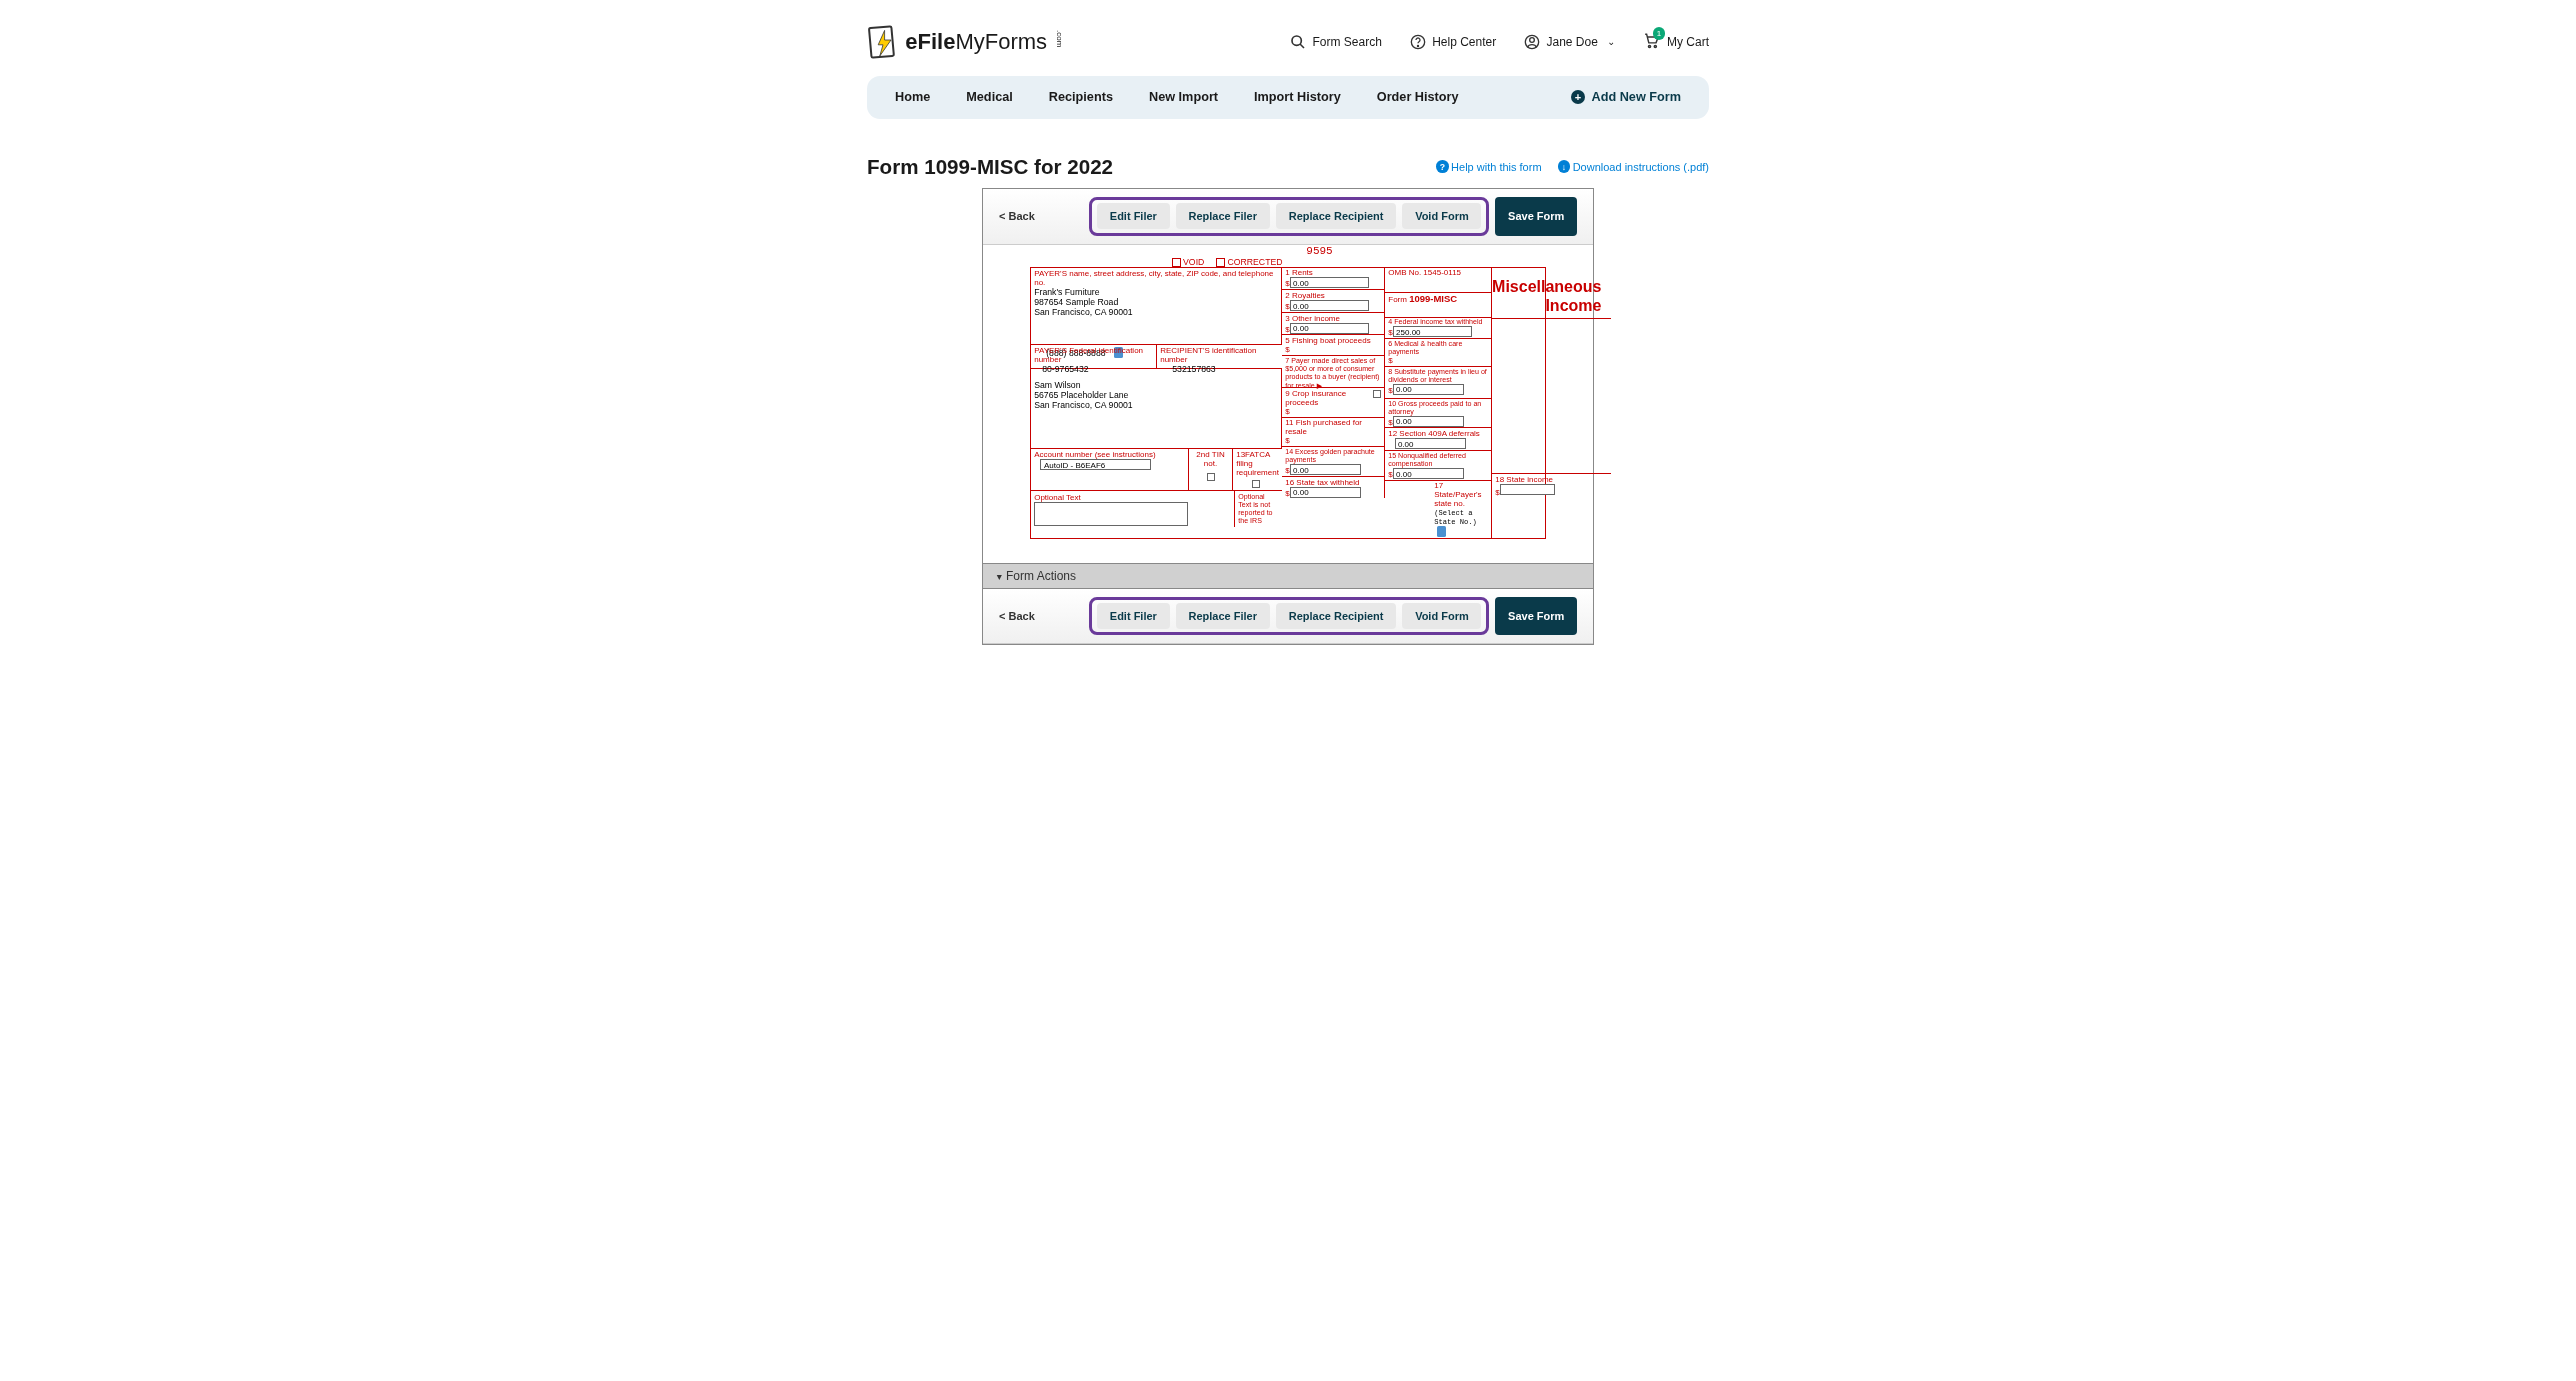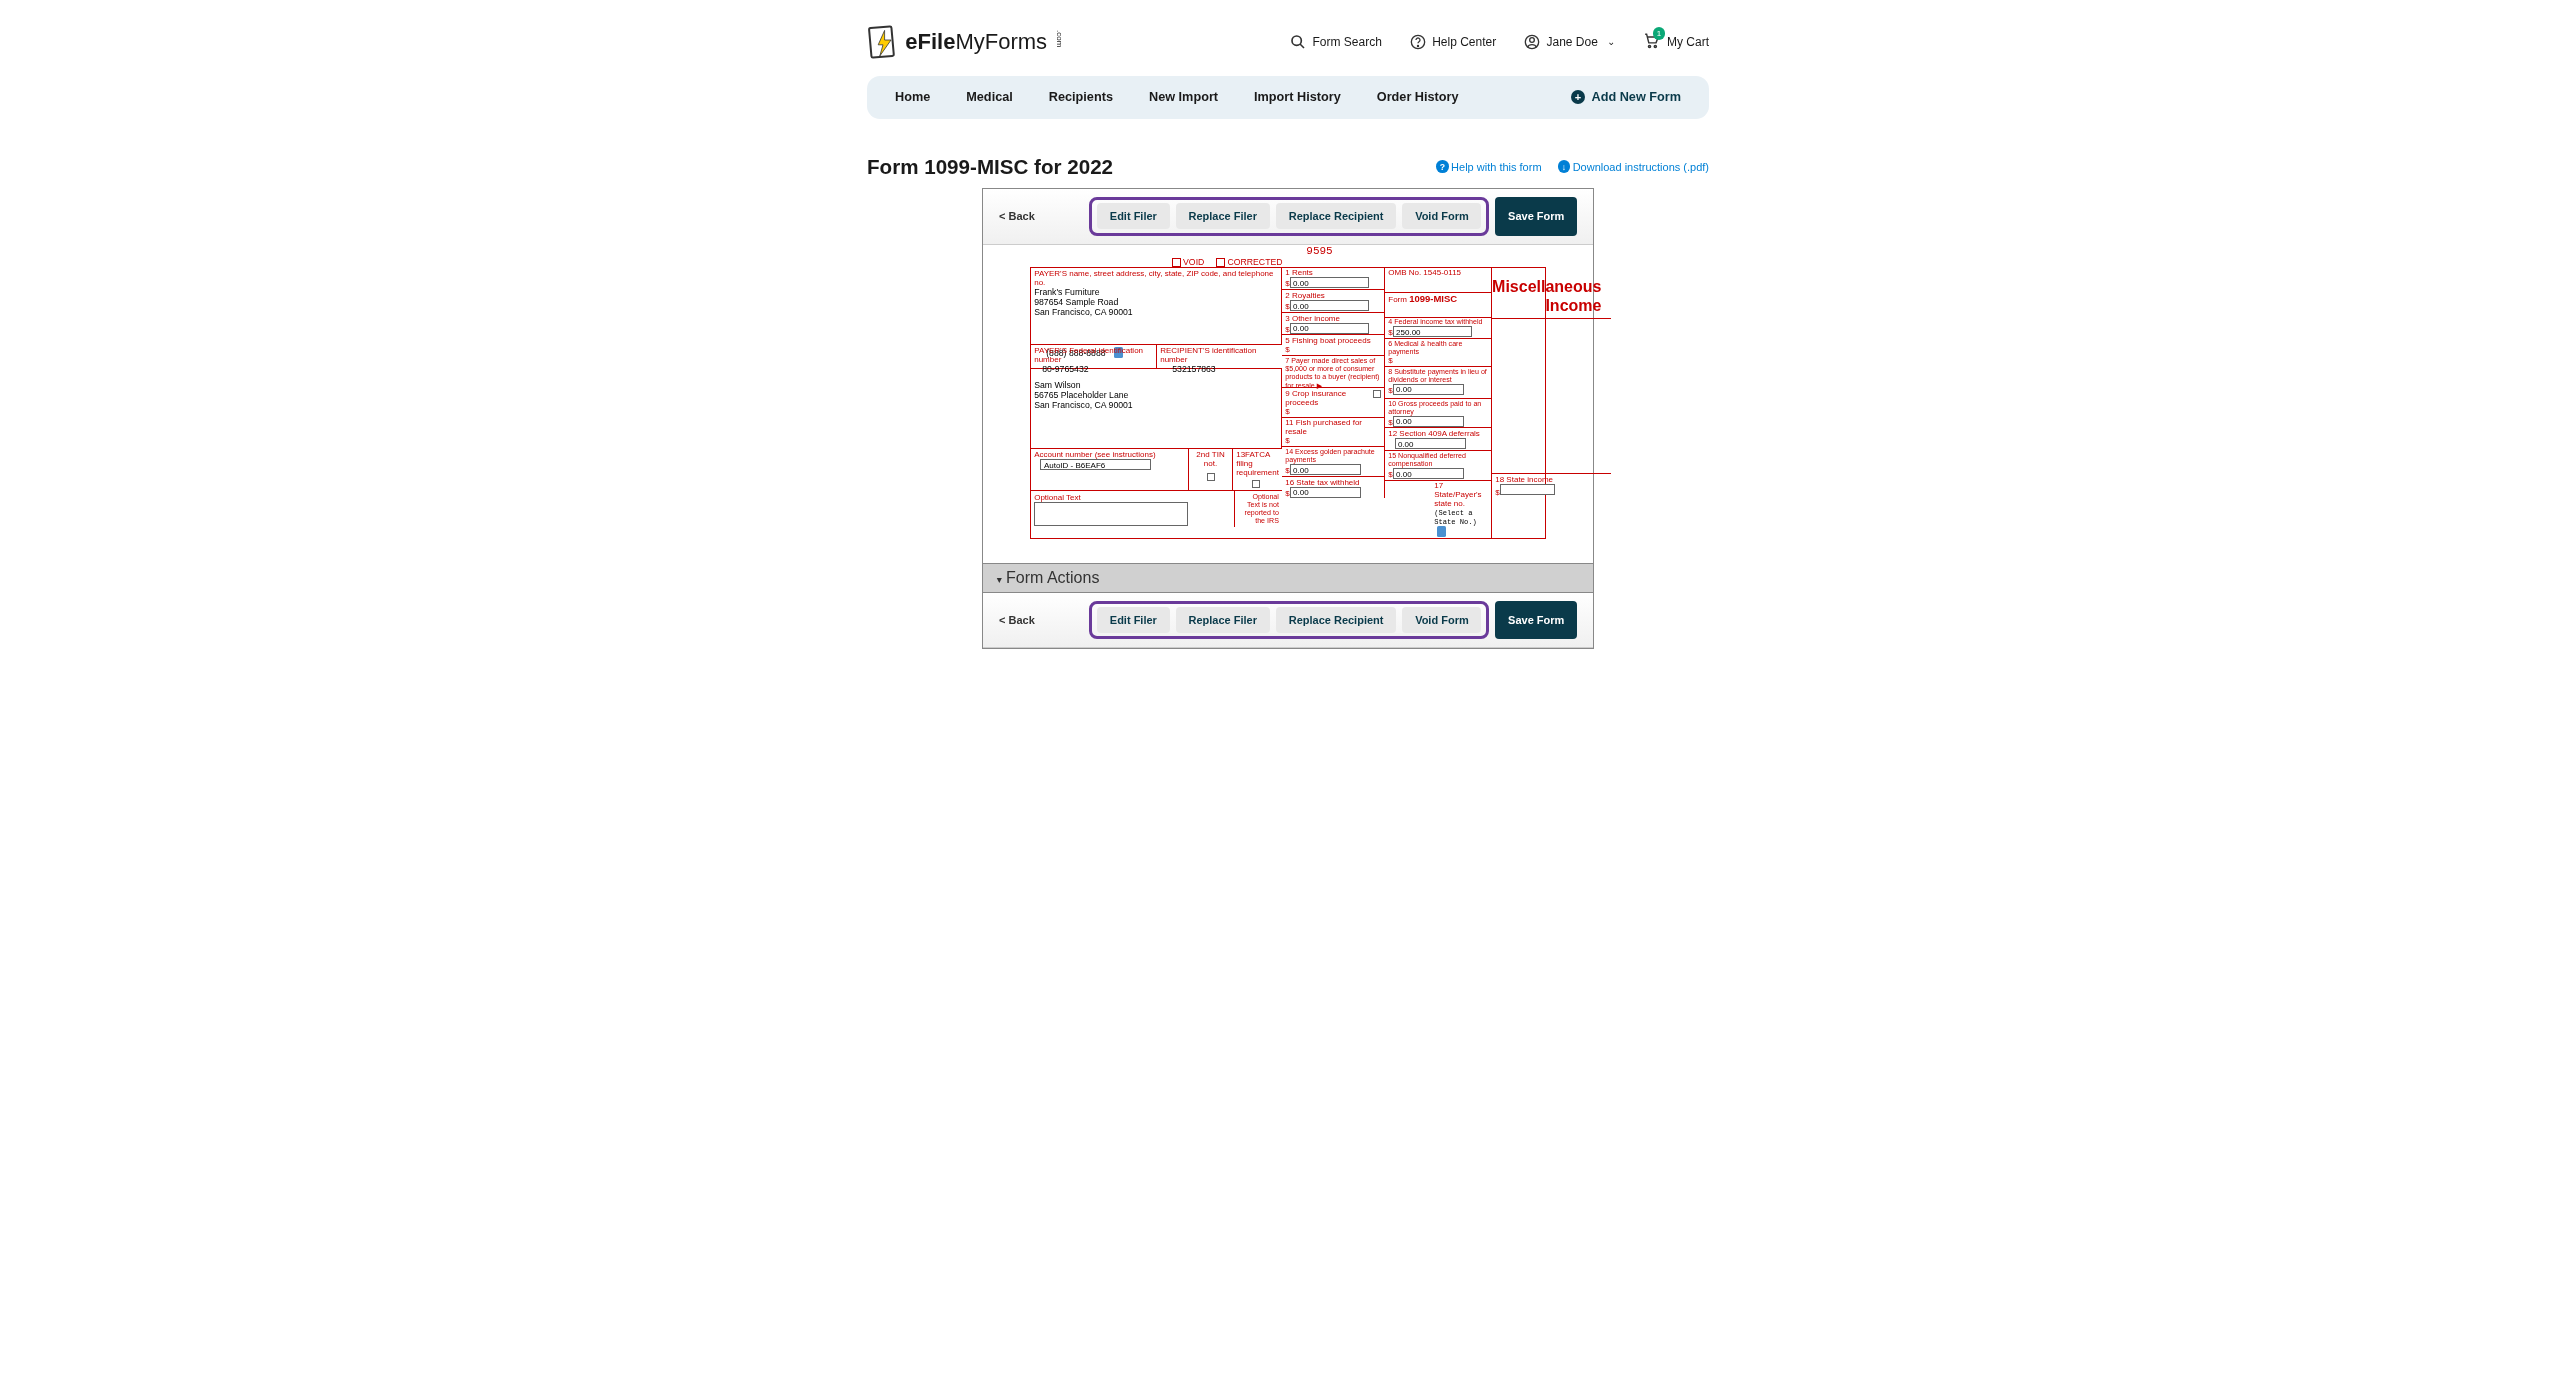--- a/index.html
+++ b/index.html
@@ -74,21 +74,21 @@
 .opt-cell { flex: 1; border-right: 0.8px solid #c80000; padding: 1.6px 3.2px; }
 .opt-cell2 { flex: 0 0 47px; border-right: 0.8px solid #c80000; padding: 1.6px 3.2px; font-size: 7.1px; }
 .textarea-box { width: 100%; height: 24px; border: 0.8px solid #666; }
 
 .box-small { border-right: 0.8px solid #c80000; border-bottom: 0.8px solid #c80000; padding: 0.8px 3.2px; }
 .misc-title { color: #c80000; font-size: 16px; font-weight: 700; text-align: right; padding-right: 9.5px; line-height: 1.2; }
 .form-name { color: #c80000; font-size: 8px; }
 .form-name b { font-size: 9.5px; }
 .cb2 { display: inline-block; width: 8px; height: 8px; border: 0.8px solid #666; vertical-align: middle; }
 
-.form-actions-header { background: #d0d0d0; border-top: 0.8px solid #888; border-bottom: 0.8px solid #888; padding: 4.7px 12px; font-size: 16px; color: #333; }
+.form-actions-header { background: #d0d0d0; border-top: 0.8px solid #888; border-bottom: 0.8px solid #888; padding: 4.7px 12px; font-size: 12px; color: #333; }
 .form-actions-header::before { content: "▼ "; font-size: 8.7px; }
 
 
 .search-svg { width: 16px; height: 16px; }
 .help-svg { width: 16px; height: 16px; }
 .user-svg { width: 16px; height: 16px; }
 .cart-svg { width: 17.4px; height: 17.4px; }
 .chev { font-size: 9.5px; margin-left: 3.2px; }
 .clip-icon { width: 9.5px; height: 11px; display: inline-block; background: #4a90d0; border-radius: 1.6px; vertical-align: middle; }
 </style>
@@ -237,21 +237,21 @@
             <div class="acct3">
               <div class="lbl"><span class="red">13</span><span style="color:#c80000;">FATCA filing requirement</span></div>
               <span class="cb2" style="margin-left:16px;margin-top:3.2px;"></span>
             </div>
           </div>
           <div class="opt-row">
             <div class="opt-cell">
               <span class="lbl">Optional Text</span>
               <div class="textarea-box" style="width:154px;display:inline-block;vertical-align:top;"></div>
             </div>
-            <div class="opt-cell2" style="border-right:none;text-align:right;">
+            <div class="opt-cell2" style="border-right:none;">
               <div class="lbl" style="font-size:7.1px;">Optional Text is not reported to the IRS</div>
             </div>
           </div>
         </div>
 
         <div class="col-mid">
           <div class="box-small"><div class="lbl">1  Rents</div><span class="red">$</span><span class="input-box" style="width:79px;">0.00</span></div>
           <div class="box-small"><div class="lbl">2  Royalties</div><span class="red">$</span><span class="input-box" style="width:79px;">0.00</span></div>
           <div class="box-small"><div class="lbl">3  Other income</div><span class="red">$</span><span class="input-box" style="width:79px;">0.00</span></div>
           <div class="box-small"><div class="lbl">5  Fishing boat proceeds</div><span class="red">$</span></div>

